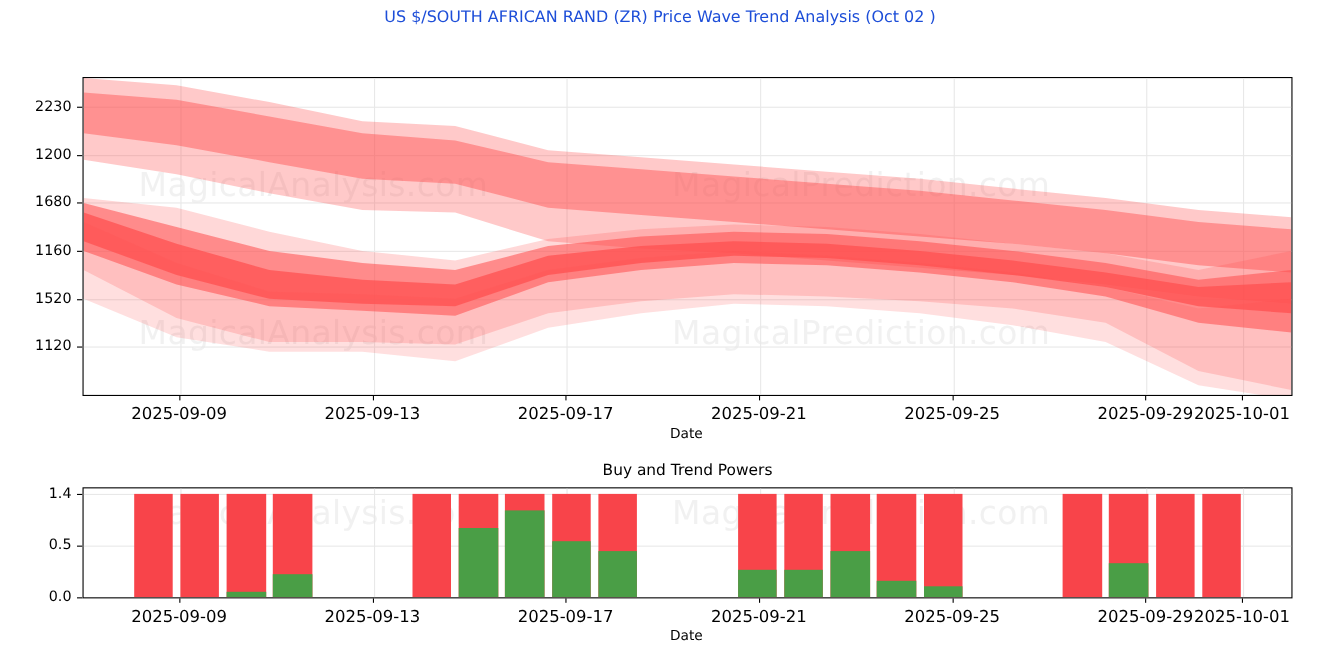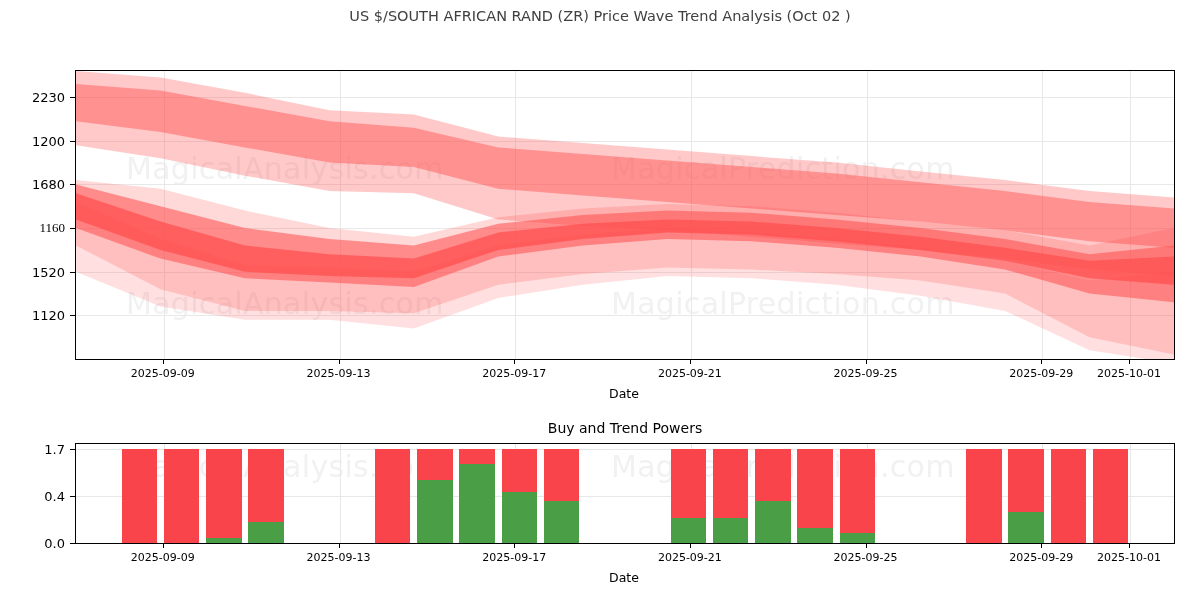--- a/index.html
+++ b/index.html
@@ -1,33 +1,33 @@
 <!DOCTYPE html>
 <html><head>
 <meta charset="utf-8">
 <style>
   html,body{margin:0;padding:0;background:#ffffff;}
   body{width:1200px;height:600px;font-family:"DejaVu Sans","Liberation Sans",sans-serif;color:#000;overflow:hidden;}
   #root{position:relative;width:1200px;height:600px;}
 
   .title-block{position:absolute;left:0;top:6px;width:1200px;text-align:center;}
-  .title-line{font-size:14.5px;line-height:20px;color:#404040;}
+  .title-line{font-size:14.5px;line-height:20px;color:#1d4ed8;}
 
   
   .panel{position:absolute;box-sizing:border-box;}
   #price-panel{left:75px;top:70px;width:1100px;height:290px;border:1px solid #000;background:#fff;overflow:hidden;}
   #power-panel{left:75px;top:443px;width:1100px;height:101px;border:1px solid #000;background:#fff;overflow:hidden;}
 
   .grid-h{position:absolute;left:0;width:100%;height:1px;background:#e8e8e8;}
   .grid-v{position:absolute;top:0;height:100%;width:1px;background:#e8e8e8;}
   .ytick{position:absolute;right:0;transform:translateY(-50%);white-space:nowrap;}
   .ytickmark{position:absolute;width:5px;height:1px;background:#000;}
 
   .xtick-mark{position:absolute;width:1px;height:4px;background:#000;}
-  .xtick-label{position:absolute;font-size:11px;transform:translateX(-50%);white-space:nowrap;color:#000;}
+  .xtick-label{position:absolute;font-size:15px;transform:translateX(-50%);white-space:nowrap;color:#000;}
 
   .axis-title{position:absolute;font-size:12.5px;color:#000;text-align:center;}
 
   .subtitle{position:absolute;width:1100px;left:75px;top:420px;text-align:center;font-size:14px;color:#000;}
 
   .watermark{position:absolute;color:rgba(125,125,125,0.11);font-size:30px;white-space:nowrap;pointer-events:none;letter-spacing:.3px;}
 
   svg.waves{position:absolute;left:0;top:0;}
   .bar{position:absolute;bottom:0;}
   .bar .sell{position:absolute;left:0;right:0;top:0;background:#f8444a;}
@@ -40,21 +40,21 @@
 
   <div class="title-block">
     <div class="title-line">US $/SOUTH AFRICAN RAND (ZR) Price Wave Trend Analysis (Oct 02 )</div>
   </div>
 
   <div id="price-yticks" style="position: absolute; left: 0px; top: 70px; width: 75px; height: 290px;">
       <div class="ytick" style="position: absolute; right: 10px; top: 245.364px; font-size: 13px;">1120</div>
       <div class="ytickmark" style="right: 0px; top: 245.364px;"></div>
       <div class="ytick" style="position: absolute; right: 10px; top: 201.727px; font-size: 13px;">1520</div>
       <div class="ytickmark" style="right: 0px; top: 201.727px;"></div>
-      <div class="ytick" style="position: absolute; right: 10px; top: 158.091px; font-size: 13px; font-family: Liberation Serif, serif;">1160</div>
+      <div class="ytick" style="position: absolute; right: 10px; top: 158.091px; font-size: 13px;">1160</div>
       <div class="ytickmark" style="right: 0px; top: 158.091px;"></div>
       <div class="ytick" style="position: absolute; right: 10px; top: 114.455px; font-size: 13px;">1680</div>
       <div class="ytickmark" style="right: 0px; top: 114.455px;"></div>
       <div class="ytick" style="position: absolute; right: 10px; top: 70.8182px; font-size: 13px;">1200</div>
       <div class="ytickmark" style="right: 0px; top: 70.8182px;"></div>
       <div class="ytick" style="position: absolute; right: 10px; top: 27.1818px; font-size: 13px;">2230</div>
       <div class="ytickmark" style="right: 0px; top: 27.1818px;"></div>
     </div>
   <div class="panel" id="price-panel">
     <div id="price-wm">
@@ -103,23 +103,23 @@
       <div class="xtick-mark" style="left: 1054.08px; top: 0px;"></div>
       <div class="xtick-label" style="left: 1054.08px; top: 7px;">2025-10-01</div>
     </div>
   <div class="axis-title" id="price-xlabel" style="left: 75px; width: 1098px; top: 386px;">Date</div>
 
   <div class="subtitle">Buy and Trend Powers</div>
 
   <div id="power-yticks" style="position: absolute; left: 0px; top: 443px; width: 75px; height: 101px;">
       <div class="ytick" style="position: absolute; right: 10px; top: 100px; font-size: 13px;">0.0</div>
       <div class="ytickmark" style="right: 0px; top: 100px;"></div>
-      <div class="ytick" style="position: absolute; right: 10px; top: 52.8571px; font-size: 13px;">0.4</div>
+      <div class="ytick" style="position: absolute; right: 10px; top: 52.8571px; font-size: 13px;">0.5</div>
       <div class="ytickmark" style="right: 0px; top: 52.8571px;"></div>
-      <div class="ytick" style="position: absolute; right: 10px; top: 5.71429px; font-size: 13px;">1.7</div>
+      <div class="ytick" style="position: absolute; right: 10px; top: 5.71429px; font-size: 13px;">1.4</div>
       <div class="ytickmark" style="right: 0px; top: 5.71429px;"></div>
     </div>
   <div class="panel" id="power-panel">
     <div id="power-wm">
         <div class="watermark" style="left: 50px; top: 5px;">MagicalAnalysis.com</div>
         <div class="watermark" style="left: 535px; top: 5px;">MagicalPrediction.com</div>
       </div>
     <div id="power-grid">
         <div class="grid-h" style="top: 99px;"></div>
         <div class="grid-h" style="top: 51.8571px;"></div>

